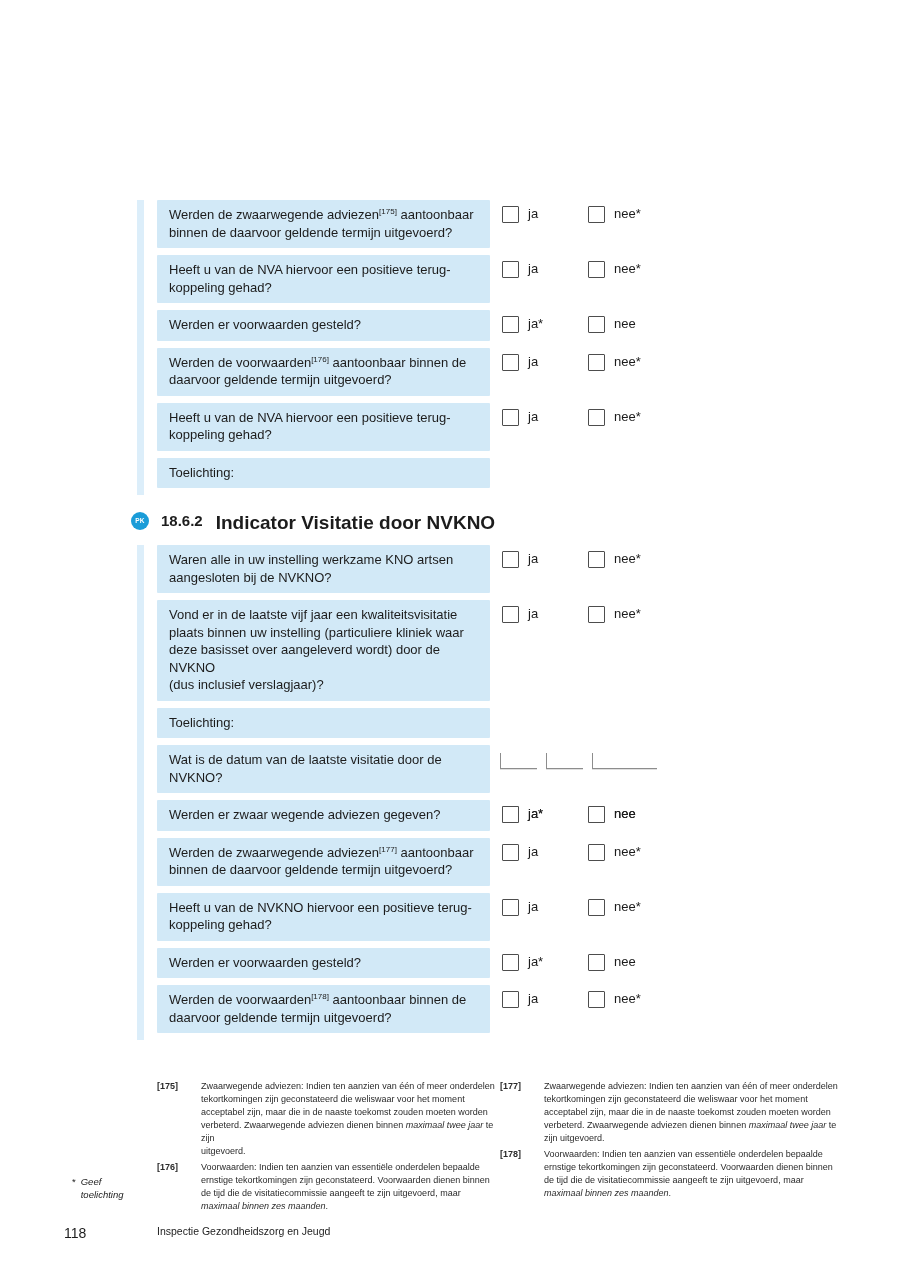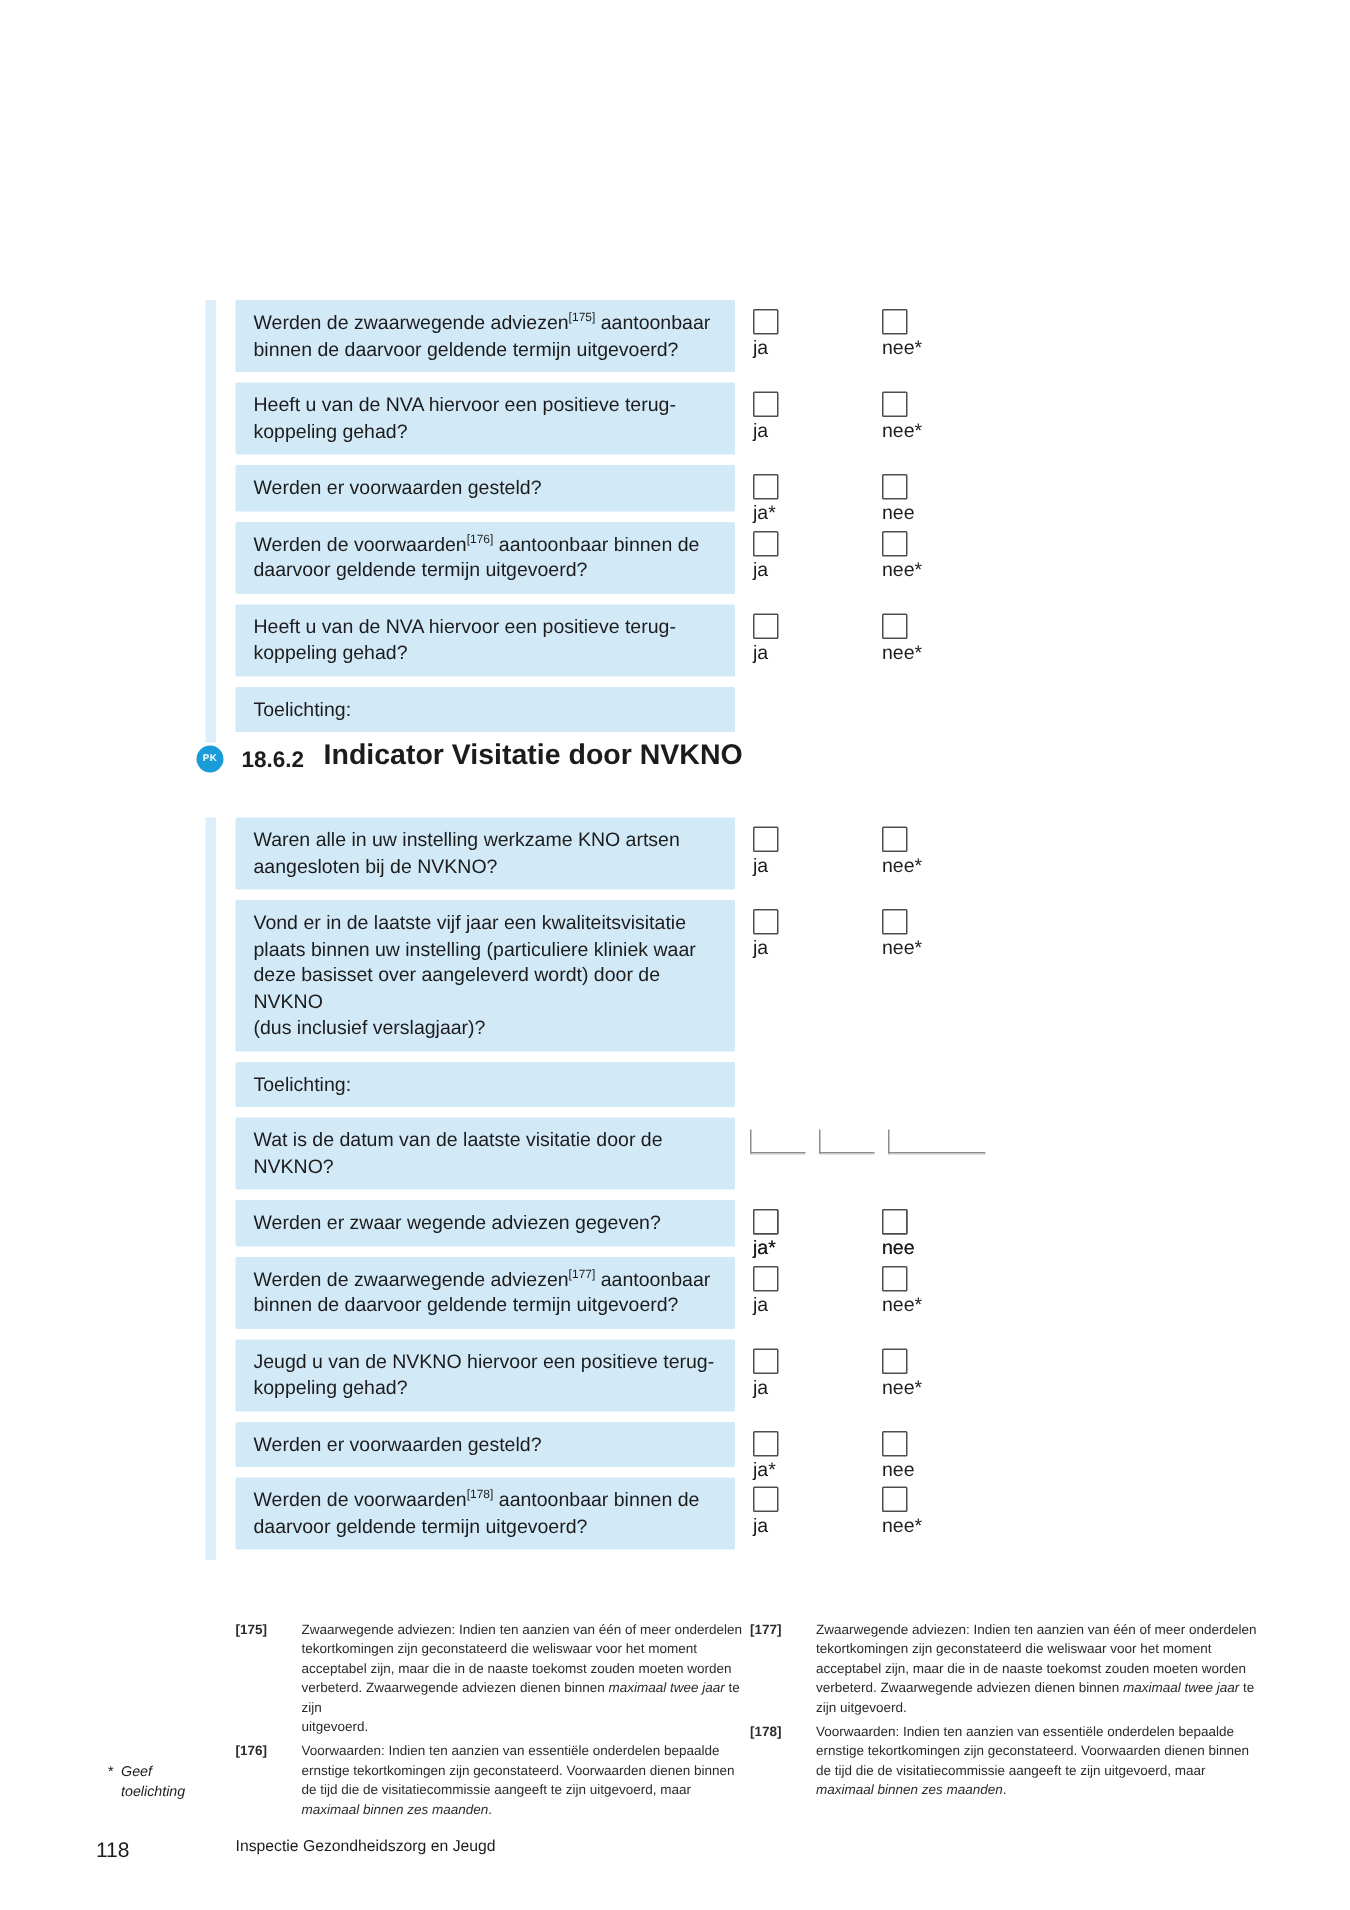--- a/index.html
+++ b/index.html
@@ -17,37 +17,37 @@
   }
   .q-row { position:relative; margin-bottom:7px; }
   .q-box {
     width:309px; background:var(--box-blue,#d2e9f7);
     padding:6px 12px 7px 12px; font-size:13px; line-height:17.5px;
     white-space:pre-line; border-radius:1px;
   }
   .q-box sup { font-size:8px; line-height:0; }
 
   .answers { position:absolute; left:345px; top:5px; display:flex; }
-  .ans { display:flex; align-items:flex-start; width:86px;flex-direction:column; }
+  .ans { display:flex; align-items:flex-end; width:86px; }
   .cb {
     width:15px; height:15px; border:1.6px solid var(--cb-border,#4d4d4d);
     background:#fff; margin-right:9px; margin-top:1px; flex:none; border-radius:1px;
   }
   .ans-label { font-size:13px; line-height:18px; }
 
   .date-fields { position:absolute; left:343px; top:8px; display:flex; gap:9px; }
   .date-field {
     height:15px; border-left:1.6px solid #8d8d8d; border-bottom:1.6px solid #8d8d8d;
     box-shadow:0 1px 0 rgba(0,0,0,0.12);
   }
   .df-1, .df-2 { width:36px; }
   .df-3 { width:64px; }
 
   
-  .section-heading { position:absolute; left:131px; top:493px; display:flex; align-items:flex-end; }
+  .section-heading { position:absolute; left:131px; top:512px; display:flex; align-items:flex-start; }
   .badge {
     width:18px; height:18px; border-radius:50%; background:var(--badge-blue,#1a9cd8);
     color:#fff; font-size:6.5px; font-weight:bold; text-align:center; line-height:18px;
     letter-spacing:0.3px; flex:none;
   }
   .sec-num { font-size:15px; font-weight:bold; margin-left:12px; }
   .sec-title { font-size:19px; font-weight:bold; margin-left:13px; }
 
   
   .footnotes { position:absolute; left:157px; top:1080px; width:700px; display:flex; color:#2b2b2b; }
@@ -232,21 +232,21 @@
             <span class="cb"></span>
             <span class="ans-label">ja</span>
           </span>
           <span class="ans">
             <span class="cb"></span>
             <span class="ans-label">nee*</span>
           </span>
         </div>
       </div>
       <div class="q-row">
-        <div class="q-box"><span>Jeugd u van de NVKNO hiervoor een positieve terug-
+        <div class="q-box"><span>Heeft u van de NVKNO hiervoor een positieve terug-
 koppeling gehad?</span></div>
         <div class="answers">
           <span class="ans">
             <span class="cb"></span>
             <span class="ans-label">ja</span>
           </span>
           <span class="ans">
             <span class="cb"></span>
             <span class="ans-label">nee*</span>
           </span>

